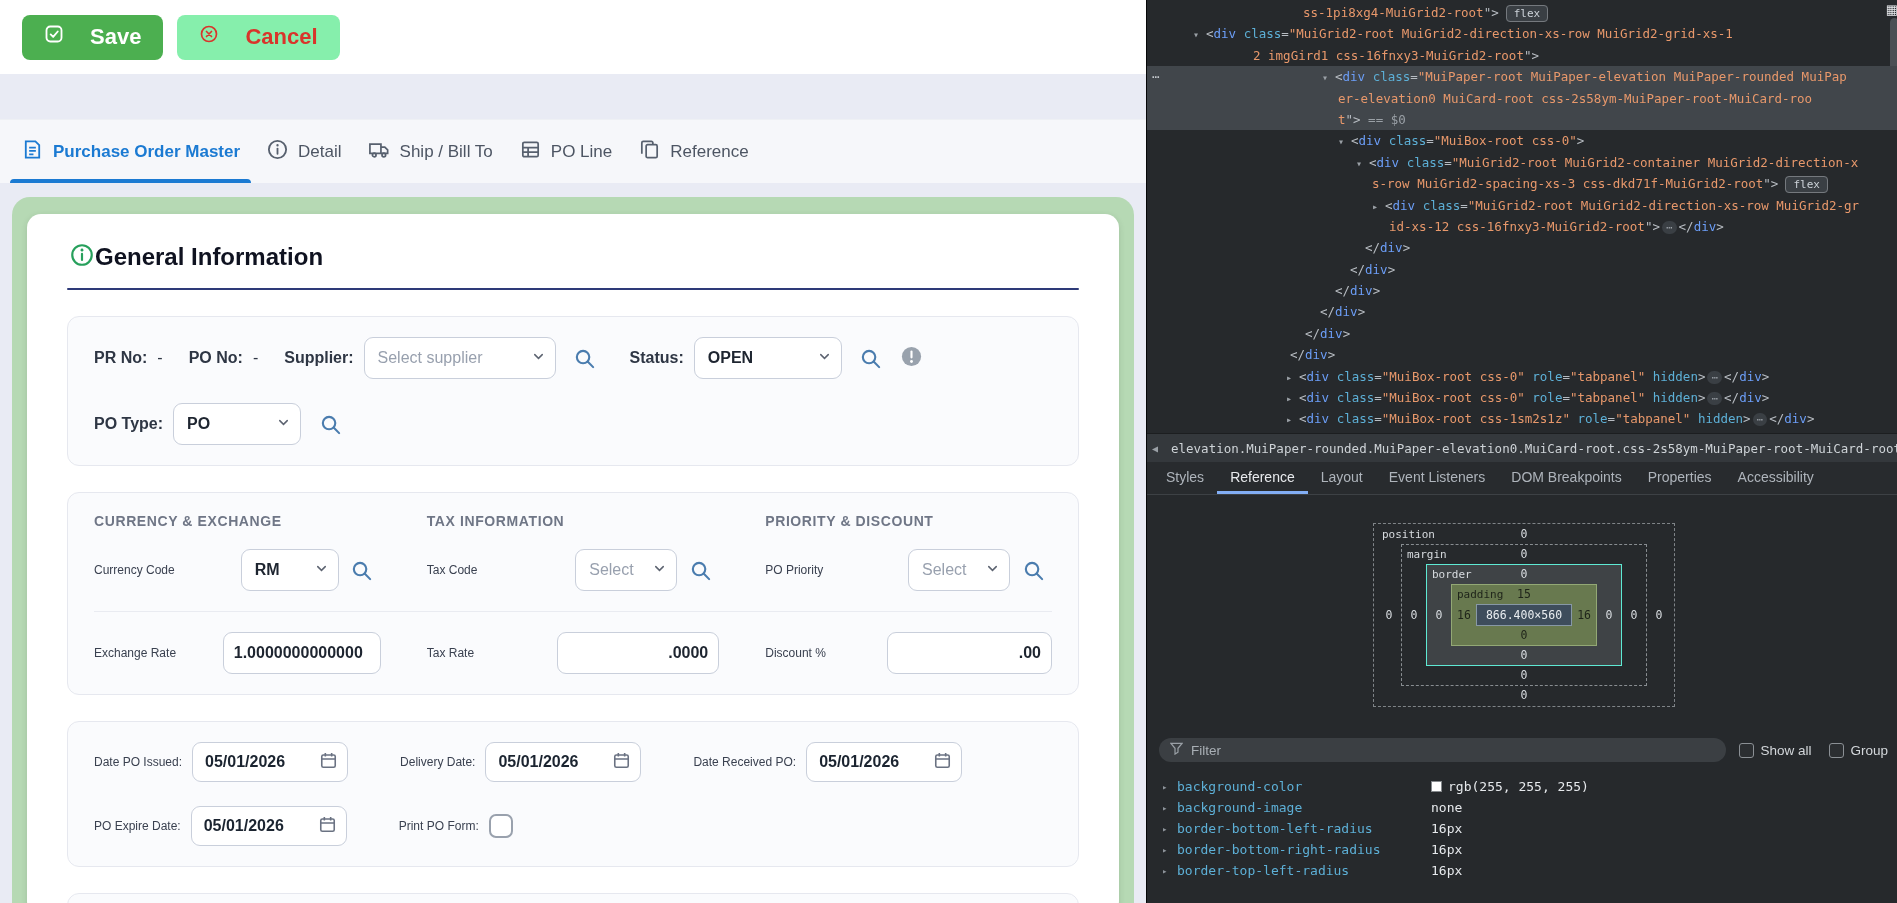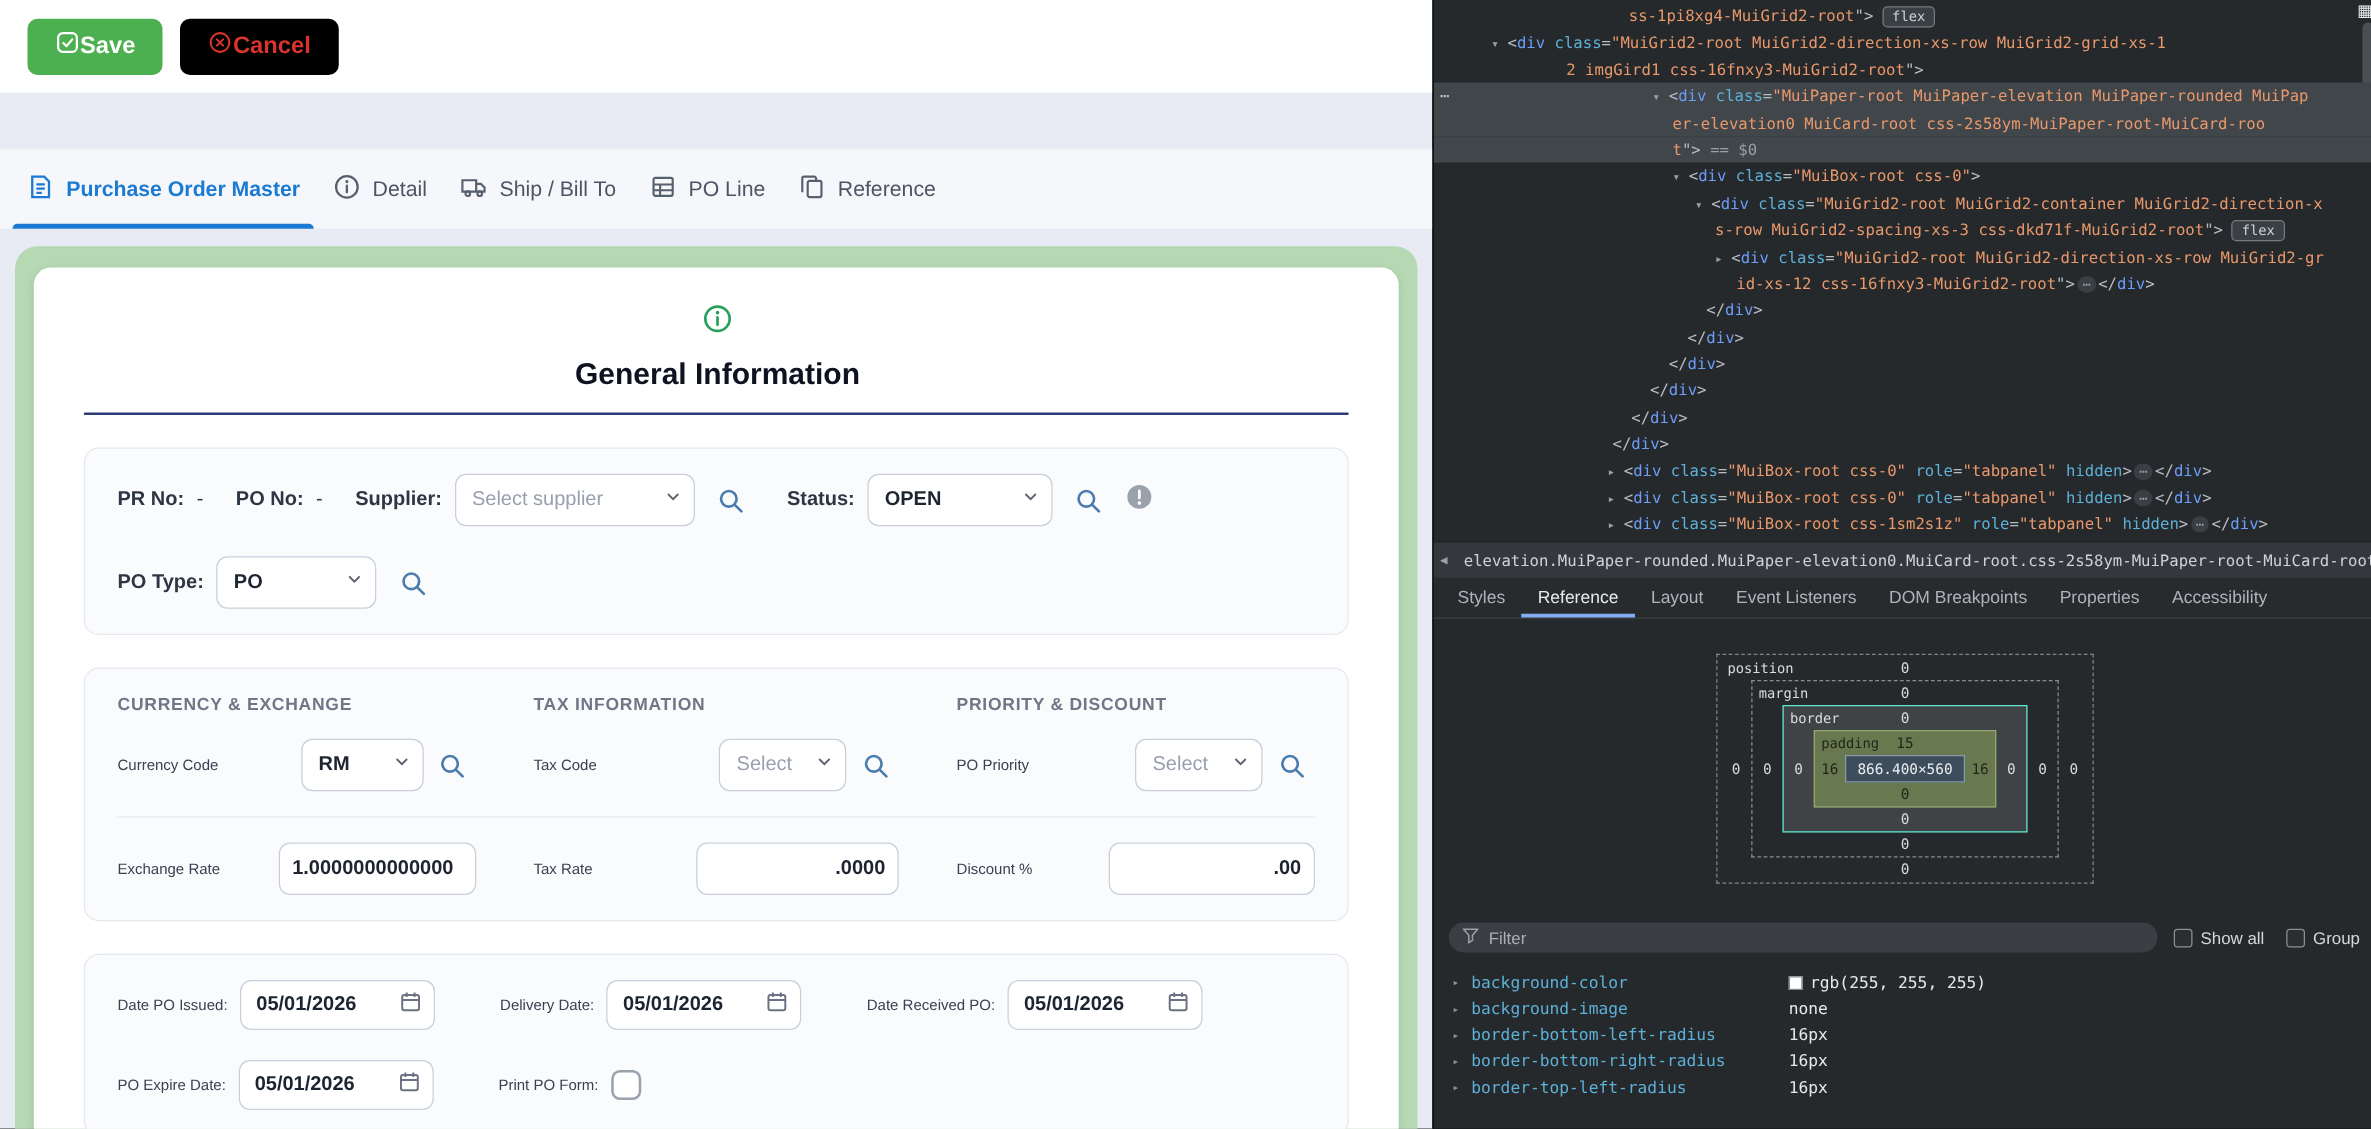--- a/index.html
+++ b/index.html
@@ -4,35 +4,35 @@
 <style>
   * { box-sizing: border-box; margin: 0; padding: 0; }
   html,body { width:1897px; height:903px; overflow:hidden; background:#000; }
   body { display:flex; font-family:"Liberation Sans",sans-serif; }
 
   
   .app { width:1146px; height:903px; background:#e9ebf4; flex:0 0 auto; display:flex; flex-direction:column; }
   .app-header { background:#fff; height:74px; flex:0 0 auto; display:flex; align-items:center; justify-content:space-between; padding:0 26px 0 22px; }
   .app-title { font-size:25px; font-weight:700; color:#16202e; letter-spacing:.2px; }
   .header-actions { display:flex; gap:14px; }
-  .btn { border:none; cursor:pointer; height:45px; border-radius:8px; font-size:19px; font-weight:600; display:flex; align-items:center; gap:0; padding:0 22px; font-family:inherit; }
+  .btn { border:none; cursor:pointer; height:45px; border-radius:8px; font-size:22px; font-weight:600; display:flex; align-items:center; gap:26px; padding:0 22px; font-family:inherit; }
   .btn-save { background:#4caf50; color:#fff; }
-  .btn-cancel { background:#000000; color:#d9342b;text-align:center; }
+  .btn-cancel { background:#86efac; color:#d9342b;text-align:center; }
 
   .tabbar { background:#f6f7fa; border-top:1px solid #eef0f4; height:64px; flex:0 0 auto; display:flex; align-items:stretch; padding:0 8px;margin-top:45px; }
   .tab { position:relative; display:flex; align-items:center; gap:9px; padding:0 13px; font-size:17px; color:#4d5563; cursor:pointer; white-space:nowrap; }
   .tab svg { width:23px; height:23px; }
   .tab.active { color:#1b7ad2; font-weight:700; }
   .tab.active::after { content:""; position:absolute; left:2px; right:2px; bottom:0; height:4px; background:#1b7ad2; border-radius:4px 4px 0 0; }
 
   .content { flex:1; padding:14px 12px; }
   .green-card { background:#b6d9b4; border-radius:18px; height:735px; padding:17px 15px; }
   .white-card { background:#fff; border-radius:14px; height:100%; padding:24px 40px 0 40px; box-shadow:0 2px 6px rgba(40,60,40,.15); overflow:hidden; }
 
-  .gi-head { display:flex; align-items:center; gap:13px; margin:4px 0 16px 2px;flex-direction:column; }
+  .gi-head { display:flex; align-items:center; margin:4px 0 16px 2px; }
   .gi-head svg { width:26px; height:26px; }
   .gi-title { font-size:24px; font-weight:700; color:#0f1220; }
   .gi-divider { height:2px; background:#2e3a78; margin-bottom:26px; border-radius:1px; }
 
   .fbox { background:#fafbfd; border:1px solid #e6e8ef; border-radius:12px; padding:20px 26px; margin-bottom:26px; }
   .frow { display:flex; align-items:center; gap:26px; flex-wrap:nowrap; }
   .frow + .frow { margin-top:24px; }
   .fpair { display:flex; align-items:center; gap:10px; white-space:nowrap; }
   .flabel { font-size:16px; font-weight:600; color:#2e3644; }
   .flabel-n { font-size:12px; color:#3a4150; }

